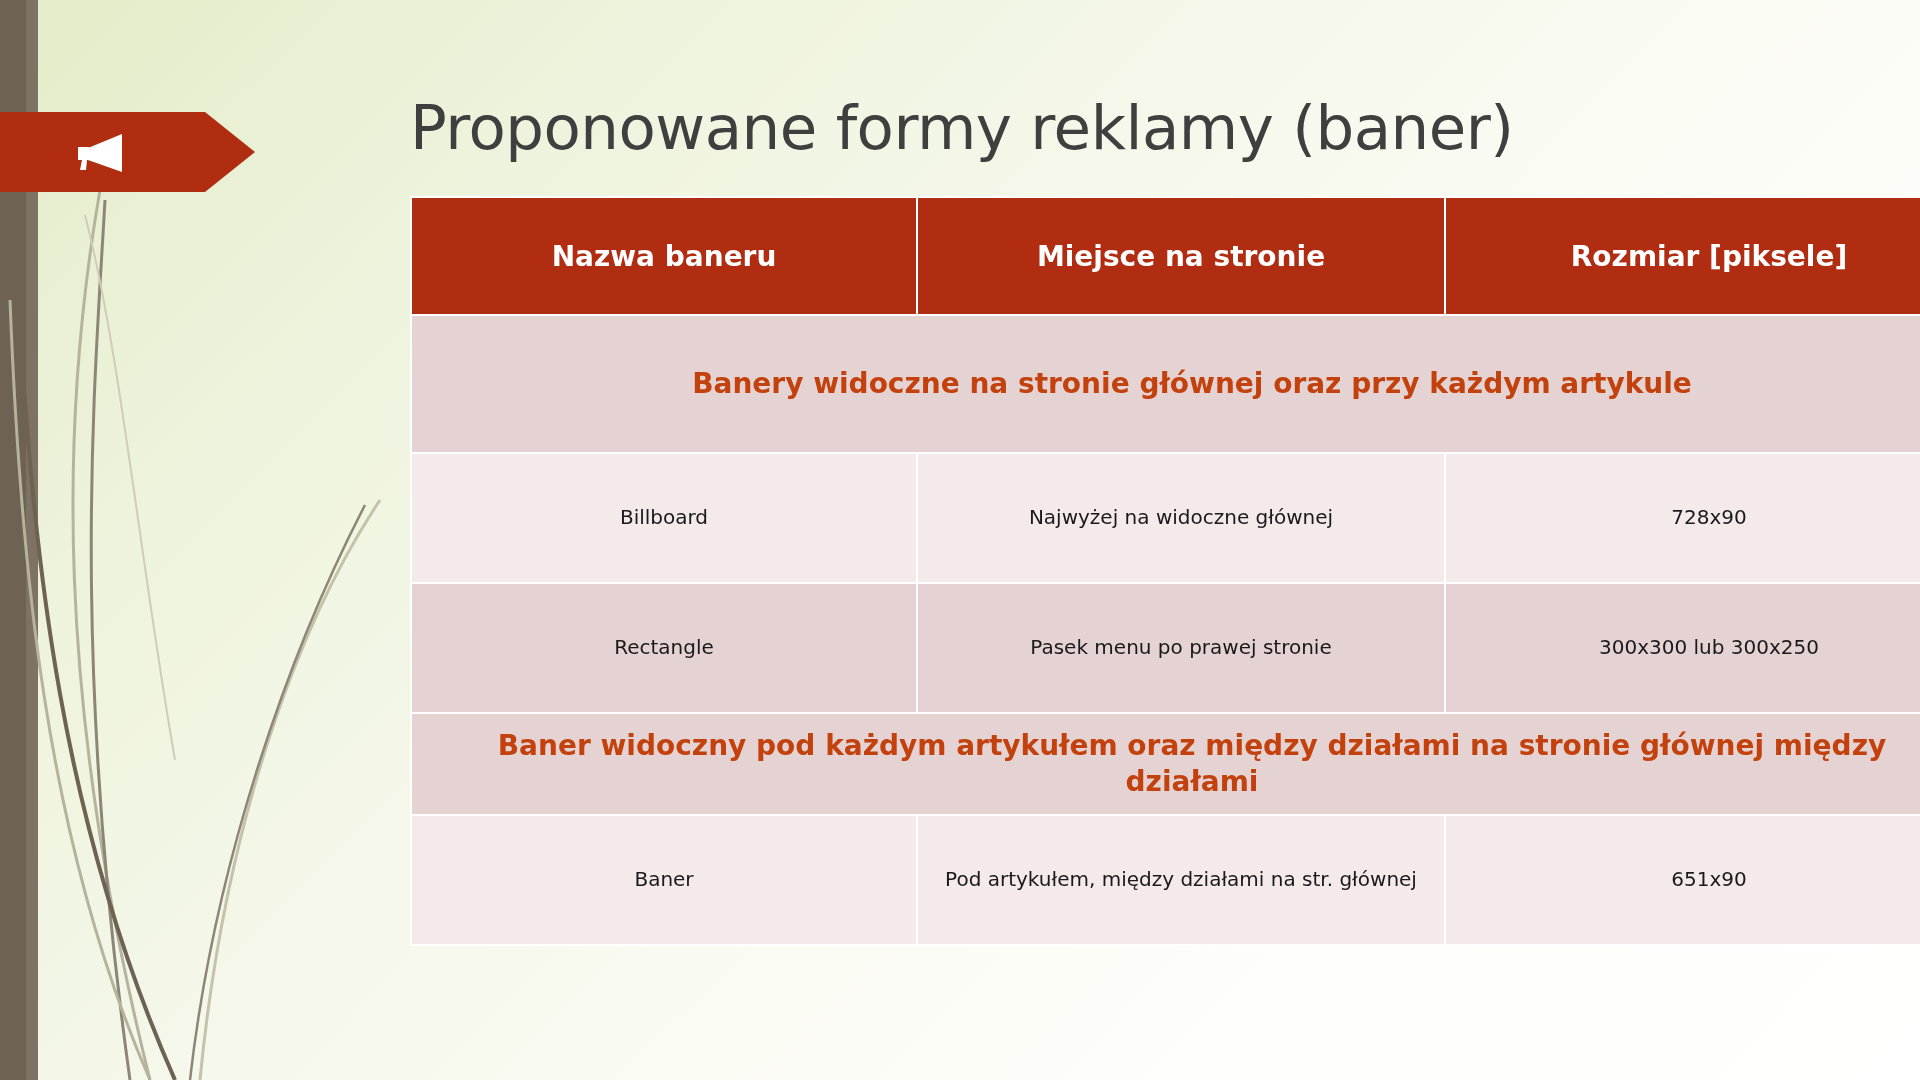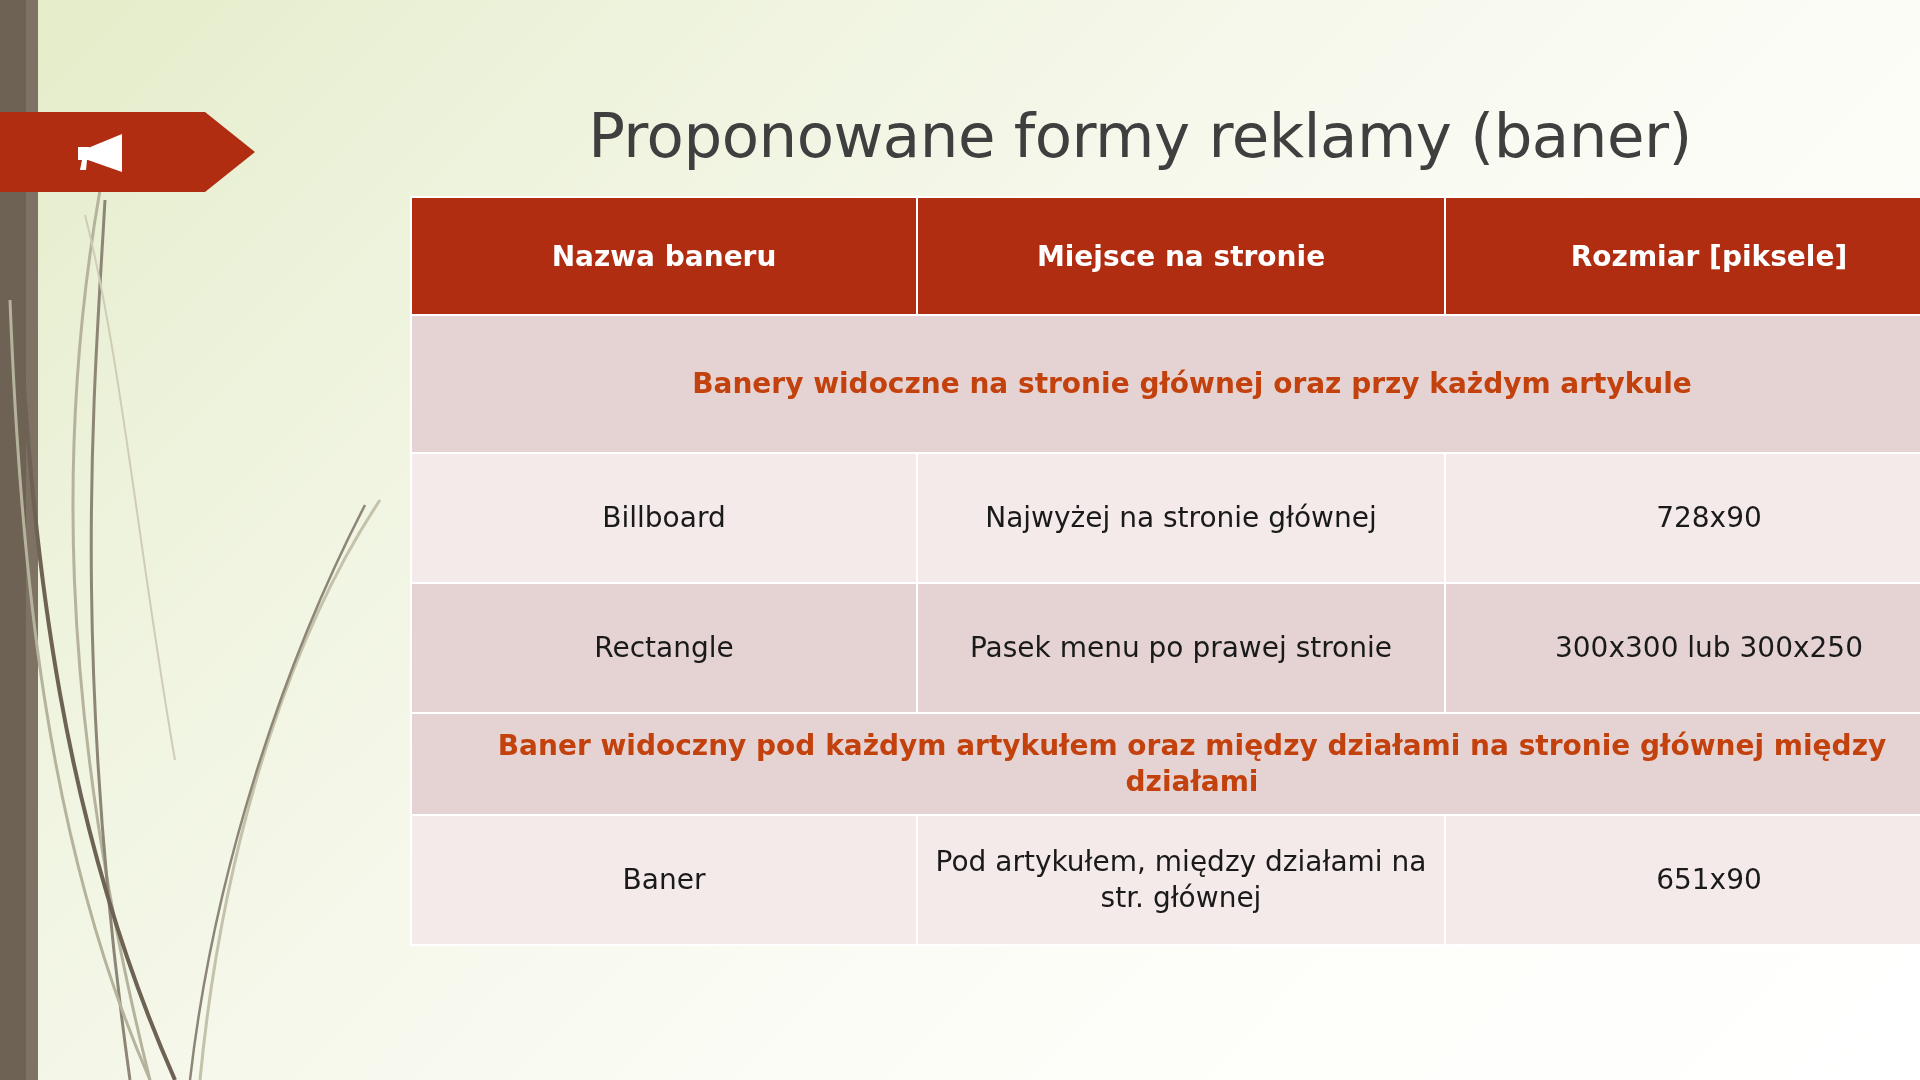--- a/index.html
+++ b/index.html
@@ -69,23 +69,23 @@
     left: 70px;
     top: 18px;
     width: 60px;
     height: 44px;
   }
 
   
   .title {
     position: absolute;
     left: 410px;
-    top: 104px;
+    top: 96px;
     width: 1460px;
-    text-align: center;
+    text-align: left;
     font-size: 61px;
     line-height: 1.05;
     color: #3f3f3f;
     font-weight: 400;
     letter-spacing: -0.5px;
     font-family: "DejaVu Sans", sans-serif;
   }
 
   
   .table-wrap {
@@ -119,21 +119,21 @@
     color: #c2410c;
     font-size: 28px;
     font-weight: bold;
     padding: 14px 30px;
     line-height: 1.28;
   }
   td.section.tall {
     height: 108px;
   }
   td.cell {
-    font-size: 28px;
+    font-size: 20px;
     color: #1a1a1a;
     padding: 14px 16px;
     line-height: 1.28;
     height: 100px;
   }
   tr.light td.cell { background: #f4eaea; }
   tr.dark  td.cell { background: #e5d3d3; }
 
   .col1 { width: 456px; }
   .col2 { width: 478px; }
@@ -177,21 +177,21 @@
           <th class="col2">Miejsce na stronie</th>
           <th class="col3">Rozmiar [piksele]</th>
         </tr>
       </thead>
       <tbody>
         <tr>
           <td class="section tall" colspan="3">Banery widoczne na stronie głównej oraz przy każdym artykule</td>
         </tr>
         <tr class="light">
           <td class="cell">Billboard</td>
-          <td class="cell">Najwyżej na stronie głównej</td>
+          <td class="cell">Najwyżej na widoczne głównej</td>
           <td class="cell">728x90</td>
         </tr>
         <tr class="dark">
           <td class="cell">Rectangle</td>
           <td class="cell">Pasek menu po prawej stronie</td>
           <td class="cell">300x300 lub 300x250</td>
         </tr>
         <tr>
           <td class="section" colspan="3">Baner widoczny pod każdym artykułem oraz między działami na stronie głównej między działami</td>
         </tr>

